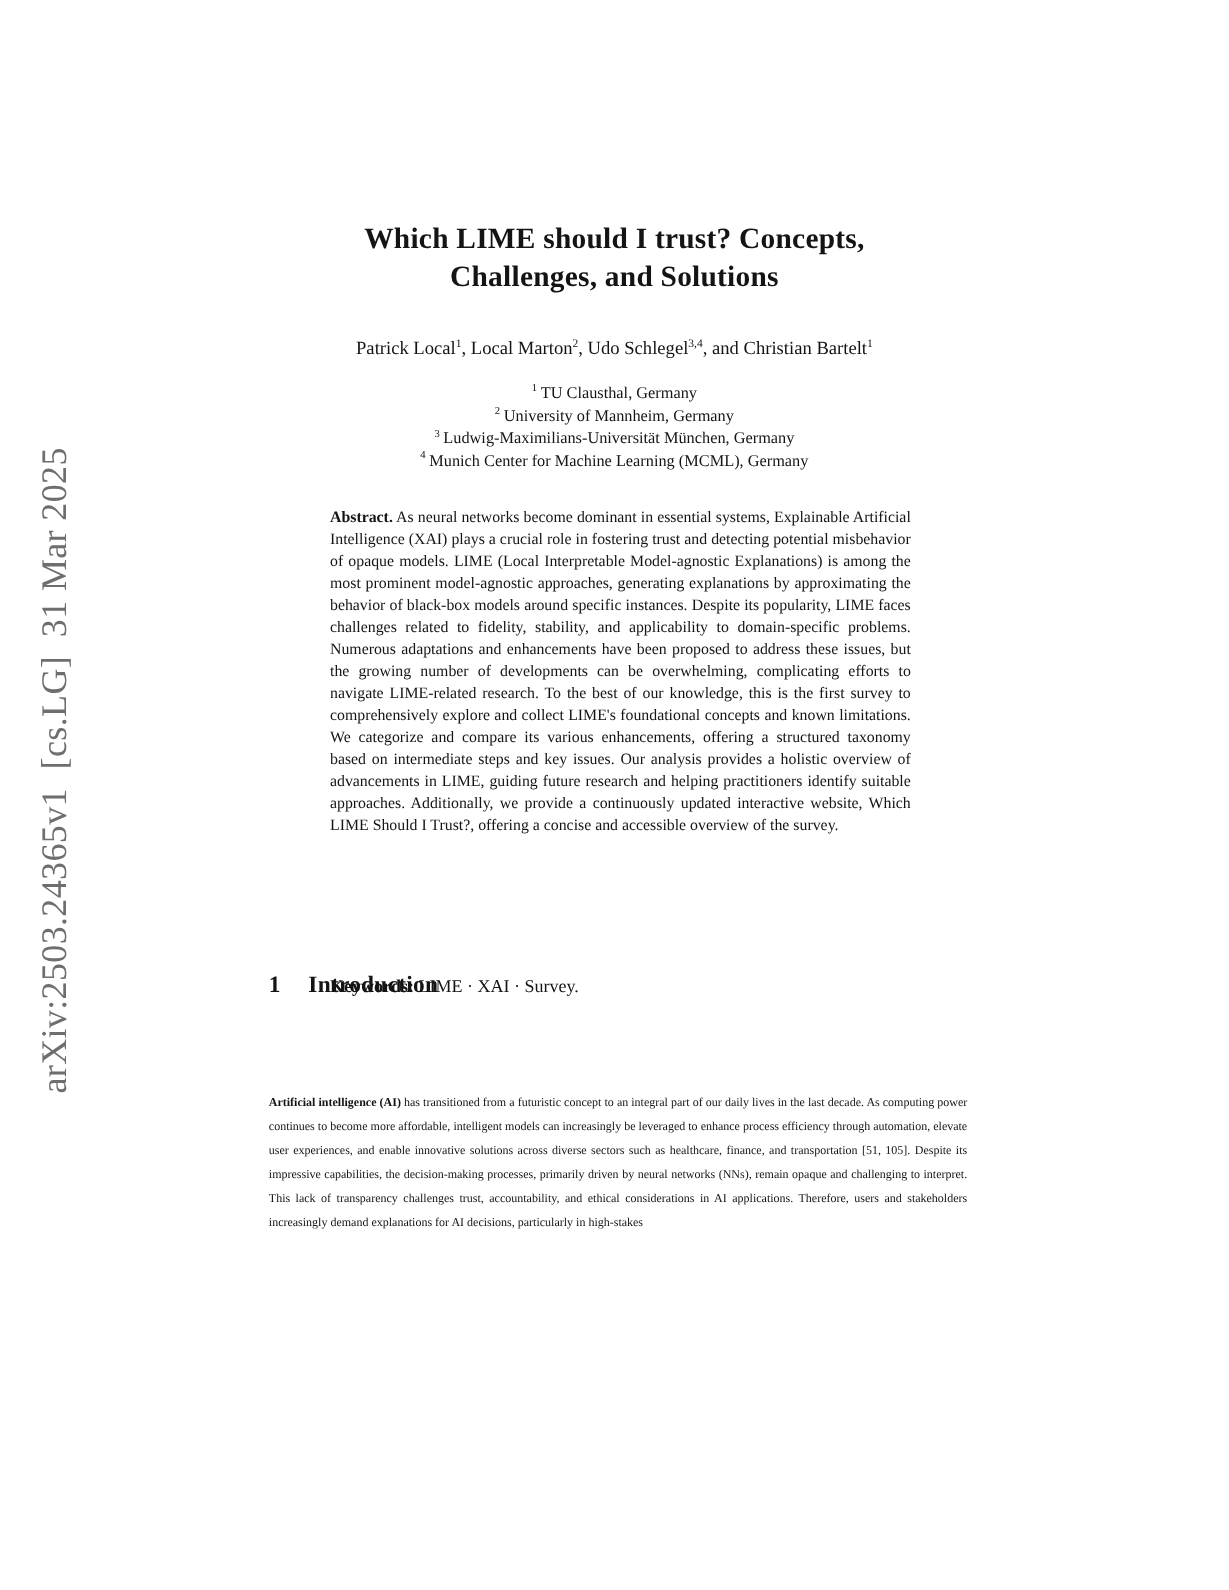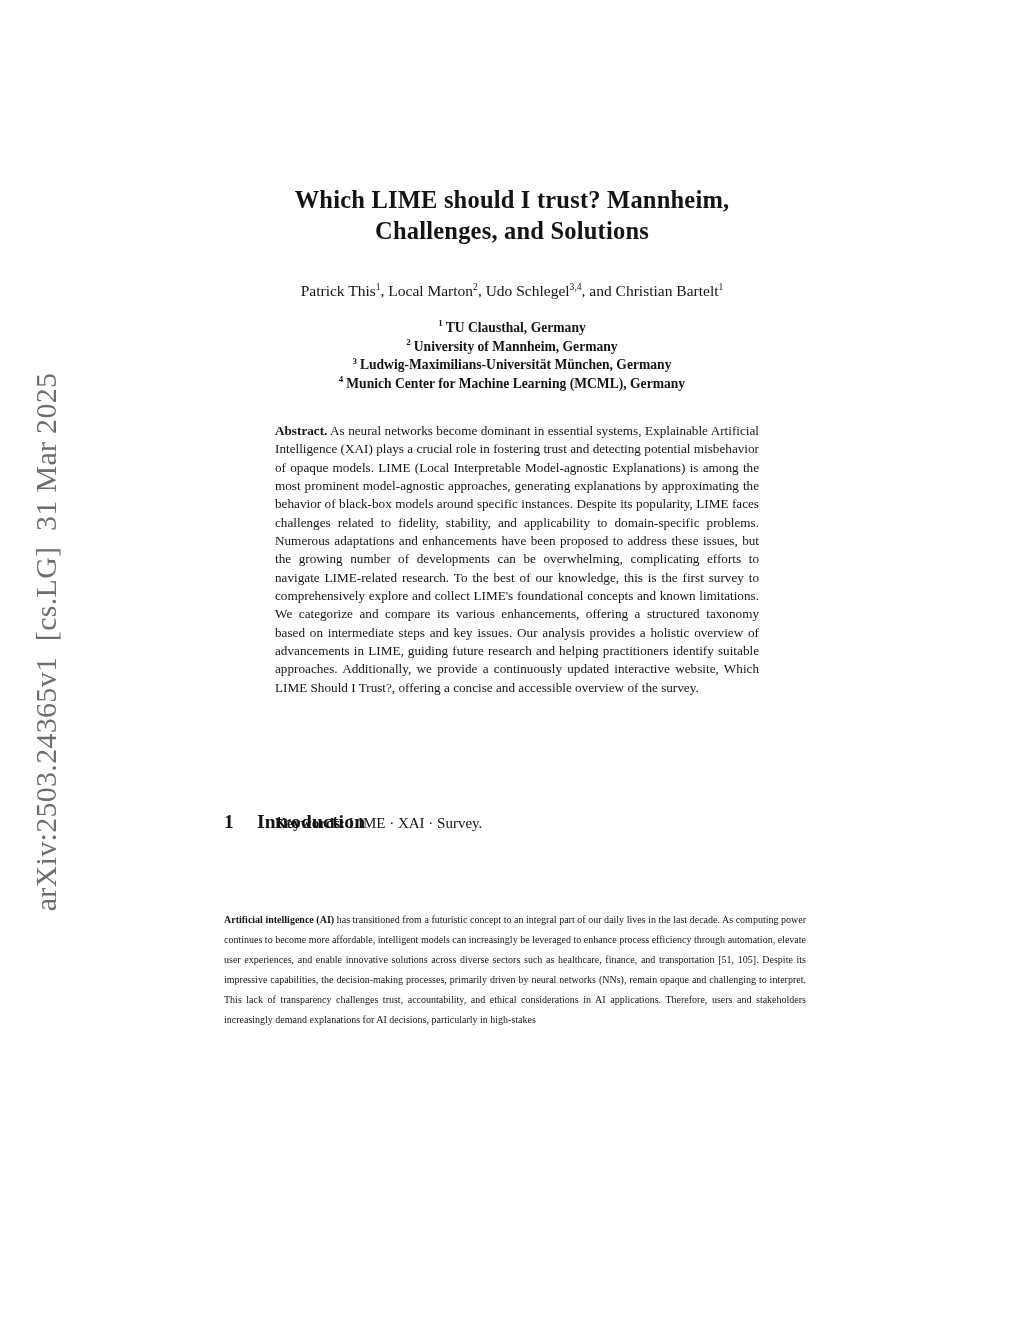--- a/index.html
+++ b/index.html
@@ -56,21 +56,20 @@
     line-height: 0;
   }
   .affiliations {
     position: absolute;
     top: 319px;
     left: 0;
     width: 1024px;
     text-align: center;
     font-size: 13.6px;
     line-height: 18.6px;
-    font-weight: bold;
   }
   .affiliations sup {
     font-size: 65%;
     line-height: 0;
     margin-right: 3px;
   }
   .abstract {
     position: absolute;
     top: 422px;
     left: 275px;
@@ -113,23 +112,23 @@
     margin: 0;
   }
 </style>
 </head>
 <body>
 
 <div class="page">
 
   <div class="watermark">arXiv:2503.24365v1  [cs.LG]  31 Mar 2025</div>
 
-  <h1 class="title"><span>Which LIME should I trust? Mannheim,</span><br><span>Challenges, and Solutions</span></h1>
+  <h1 class="title"><span>Which LIME should I trust? Concepts,</span><br><span>Challenges, and Solutions</span></h1>
 
-  <p class="authors"><span>Patrick This</span><sup>1</sup><span>, </span><span>Local Marton</span><sup>2</sup><span>, </span><span>Udo Schlegel</span><sup>3,4</sup><span>, and </span><span>Christian Bartelt</span><sup>1</sup></p>
+  <p class="authors"><span>Patrick Local</span><sup>1</sup><span>, </span><span>Local Marton</span><sup>2</sup><span>, </span><span>Udo Schlegel</span><sup>3,4</sup><span>, and </span><span>Christian Bartelt</span><sup>1</sup></p>
 
   <div class="affiliations">
     <div><sup>1</sup><span>TU Clausthal, Germany</span></div>
     <div><sup>2</sup><span>University of Mannheim, Germany</span></div>
     <div><sup>3</sup><span>Ludwig-Maximilians-Universität München, Germany</span></div>
     <div><sup>4</sup><span>Munich Center for Machine Learning (MCML), Germany</span></div>
   </div>
 
   <p class="abstract"><span class="bold">Abstract.</span> <span>As neural networks become dominant in essential systems, Explainable Artificial Intelligence (XAI) plays a crucial role in fostering trust and detecting potential misbehavior of opaque models. LIME (Local Interpretable Model-agnostic Explanations) is among the most prominent model-agnostic approaches, generating explanations by approximating the behavior of black-box models around specific instances. Despite its popularity, LIME faces challenges related to fidelity, stability, and applicability to domain-specific problems. Numerous adaptations and enhancements have been proposed to address these issues, but the growing number of developments can be overwhelming, complicating efforts to navigate LIME-related research. To the best of our knowledge, this is the first survey to comprehensively explore and collect LIME's foundational concepts and known limitations. We categorize and compare its various enhancements, offering a structured taxonomy based on intermediate steps and key issues. Our analysis provides a holistic overview of advancements in LIME, guiding future research and helping practitioners identify suitable approaches. Additionally, we provide a continuously updated interactive website, Which LIME Should I Trust?, offering a concise and accessible overview of the survey.</span></p>
 

